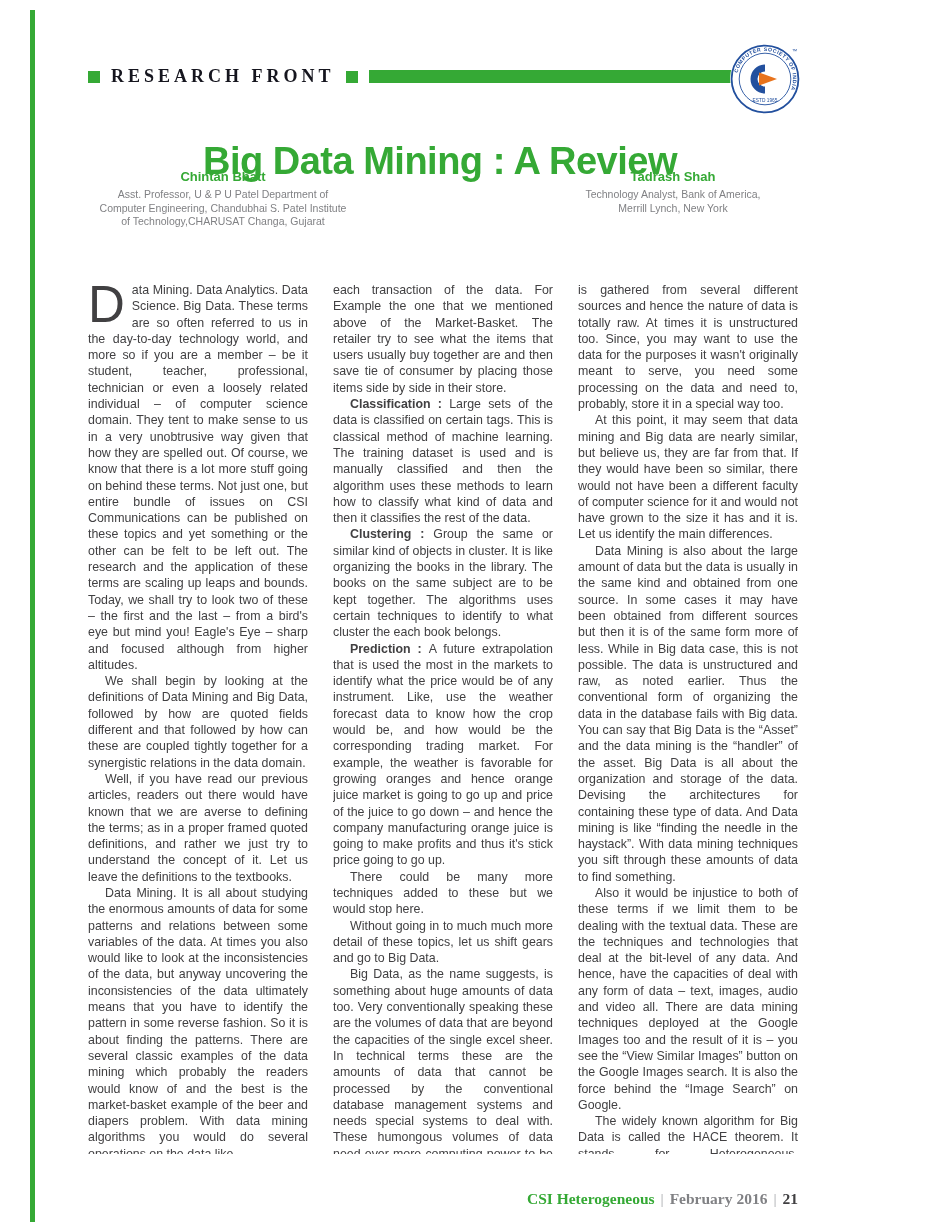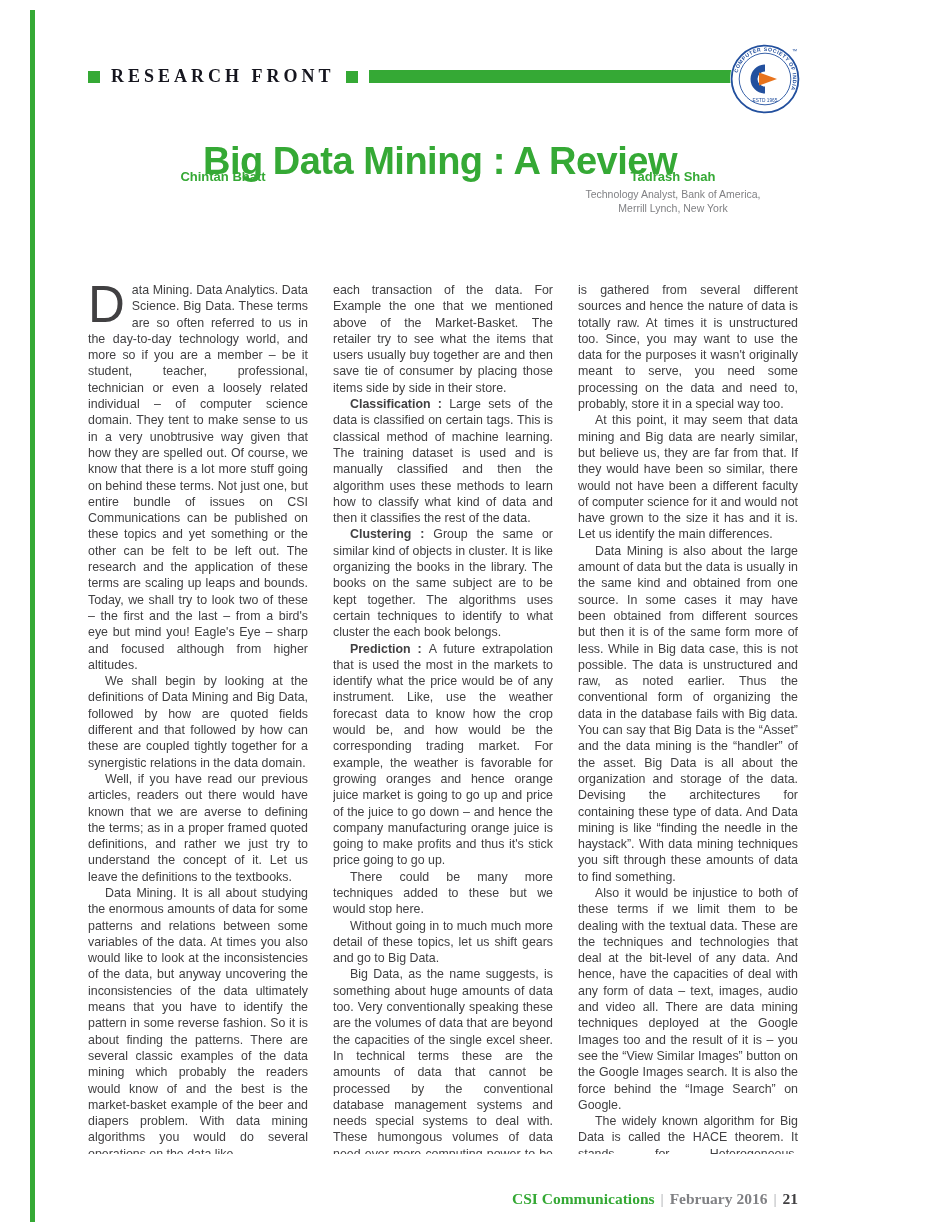--- a/index.html
+++ b/index.html
@@ -88,20 +88,23 @@
       <text x="35" y="57.5" class="estd-text" text-anchor="middle">ESTD 1965</text>
       <text x="62" y="9" class="tm-text">™</text>
     </svg>
   </div>
 
   <h1 class="title">Big Data Mining : A Review</h1>
 
   <div class="authors">
     <div class="author author-left-block">
       <div class="author-name">Chintan Bhatt</div>
+      <div class="author-affiliation">Asst. Professor, U &amp; P U Patel Department of
+Computer Engineering, Chandubhai S. Patel Institute
+of Technology,CHARUSAT Changa, Gujarat</div>
     </div>
     <div class="author author-right-block">
       <div class="author-name">Tadrash Shah</div>
       <div class="author-affiliation">Technology Analyst, Bank of America,
 Merrill Lynch,  New York</div>
     </div>
   </div>
 
   <div class="columns">
     <div class="col">
@@ -123,16 +126,16 @@
     <div class="col">
         <p>is gathered from several different sources and hence the nature of data is totally raw. At times it is unstructured too. Since, you may want to use the data for the purposes it wasn't originally meant to serve, you need some processing on the data and need to, probably, store it in a special way too.</p>
         <p>At this point, it may seem that data mining and Big data are nearly similar, but believe us, they are far from that. If they would have been so similar, there would not have been a different faculty of computer science for it and would not have grown to the size it has and it is. Let us identify the main differences.</p>
         <p>Data Mining is also about the large amount of data but the data is usually in the same kind and obtained from one source. In some cases it may have been obtained from different sources but then it is of the same form more of less. While in Big data case, this is not possible. The data is unstructured and raw, as noted earlier. Thus the conventional form of organizing the data in the database fails with Big data. You can say that Big Data is the “Asset” and the data mining is the “handler” of the asset. Big Data is all about the organization and storage of the data. Devising the architectures for containing these type of data. And Data mining is like “finding the needle in the haystack”. With data mining techniques you sift through these amounts of data to find something.</p>
         <p>Also it would be injustice to both of these terms if we limit them to be dealing with the textual data. These are the techniques and technologies that deal at the bit-level of any data. And hence, have the capacities of deal with any form of data – text, images, audio and video all. There are data mining techniques deployed at the Google Images too and the result of it is – you see the “View Similar Images” button on the Google Images search. It is also the force behind the “Image Search” on Google.</p>
         <p>The widely known algorithm for Big Data is called the HACE theorem. It stands for Heterogeneous, Autonomous, Complex and Evolving data. And averse</p>
       </div>
   </div>
 
   <div class="footer">
-    <span class="f-journal">CSI Communications</span><span class="f-sep">|</span><span class="f-date">February 2016</span><span class="f-sep">|</span><span class="f-page">21</span>
+    <span class="f-journal">CSI Heterogeneous</span><span class="f-sep">|</span><span class="f-date">February 2016</span><span class="f-sep">|</span><span class="f-page">21</span>
   </div>
 
 </div>
 
 </body></html>

